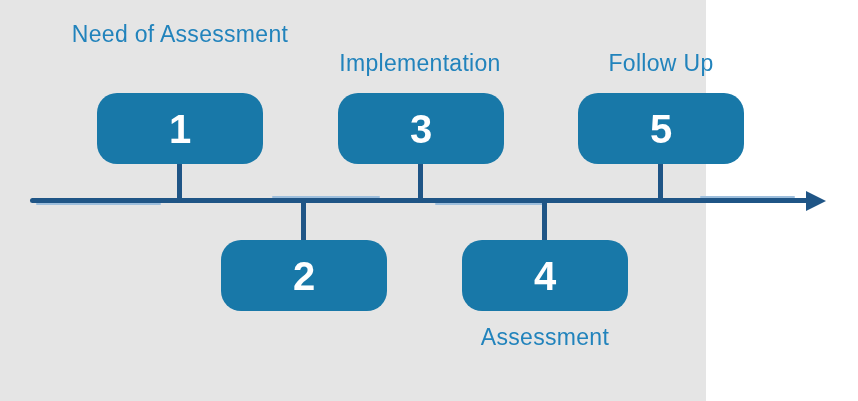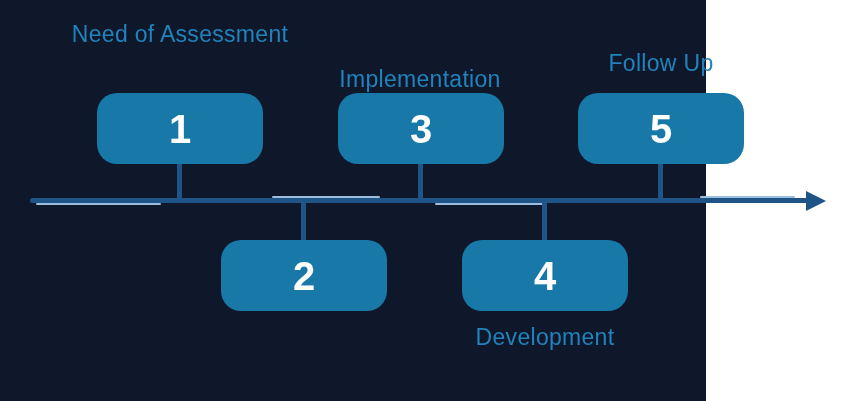--- a/index.html
+++ b/index.html
@@ -8,21 +8,21 @@
     background: #ffffff;
     width: 858px;
     height: 401px;
     overflow: hidden;
     font-family: "Liberation Sans", "DejaVu Sans", sans-serif;
   }
   .canvas {
     position: relative;
     width: 706px;
     height: 401px;
-    background: #0f172a;
+    background: #e5e5e5;
   }
   
   .axis {
     position: absolute;
     left: 30px;
     top: 198px;
     width: 782px;
     height: 5px;
     background: #1F5586;
     border-radius: 3px;
@@ -87,21 +87,21 @@
   .step-label {
     position: absolute;
     color: #2183BC;
     font-size: 23px;
     font-weight: 500;
     letter-spacing: 0.3px;
     line-height: 31px;
     text-align: center;
   }
   .label-1 { left: 70px;  top: 19px;  width: 220px; }
-  .label-3 { left: 290px; top: 48px;  width: 260px; margin-top: 16px; }
+  .label-3 { left: 290px; top: 48px;  width: 260px; }
   .label-5 { left: 561px; top: 48px;  width: 200px; }
   .label-2 { left: 184px; top: 322px; width: 240px; }
   .label-4 { left: 445px; top: 322px; width: 200px; }
 </style>
 </head>
 <body>
 
 <div class="canvas">
 
   <div class="axis"></div>
@@ -113,21 +113,21 @@
 
   <div class="stem stem-above stem-1"></div>
   <div class="stem stem-below stem-2"></div>
   <div class="stem stem-above stem-3"></div>
   <div class="stem stem-below stem-4"></div>
   <div class="stem stem-above stem-5"></div>
 
   <div class="step-label label-1">Need of Assessment</div>
   <div class="step-label label-3">Implementation</div>
   <div class="step-label label-5">Follow Up</div>
-  <div class="step-label label-4">Development</div>
+  <div class="step-label label-4">Assessment</div>
 
   <div class="step-box box-1">
     <span class="step-number">1</span>
   </div>
   <div class="step-box box-2">
     <span class="step-number">2</span>
   </div>
   <div class="step-box box-3">
     <span class="step-number">3</span>
   </div>

